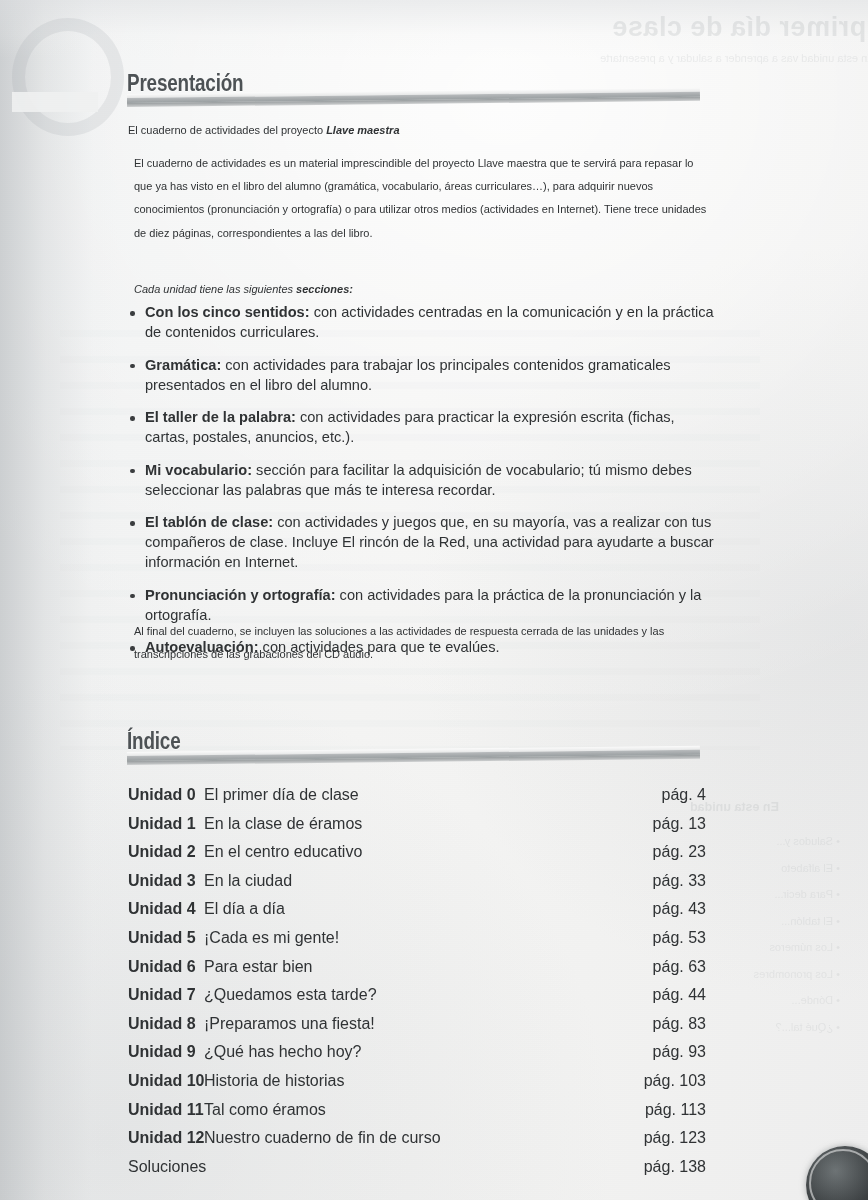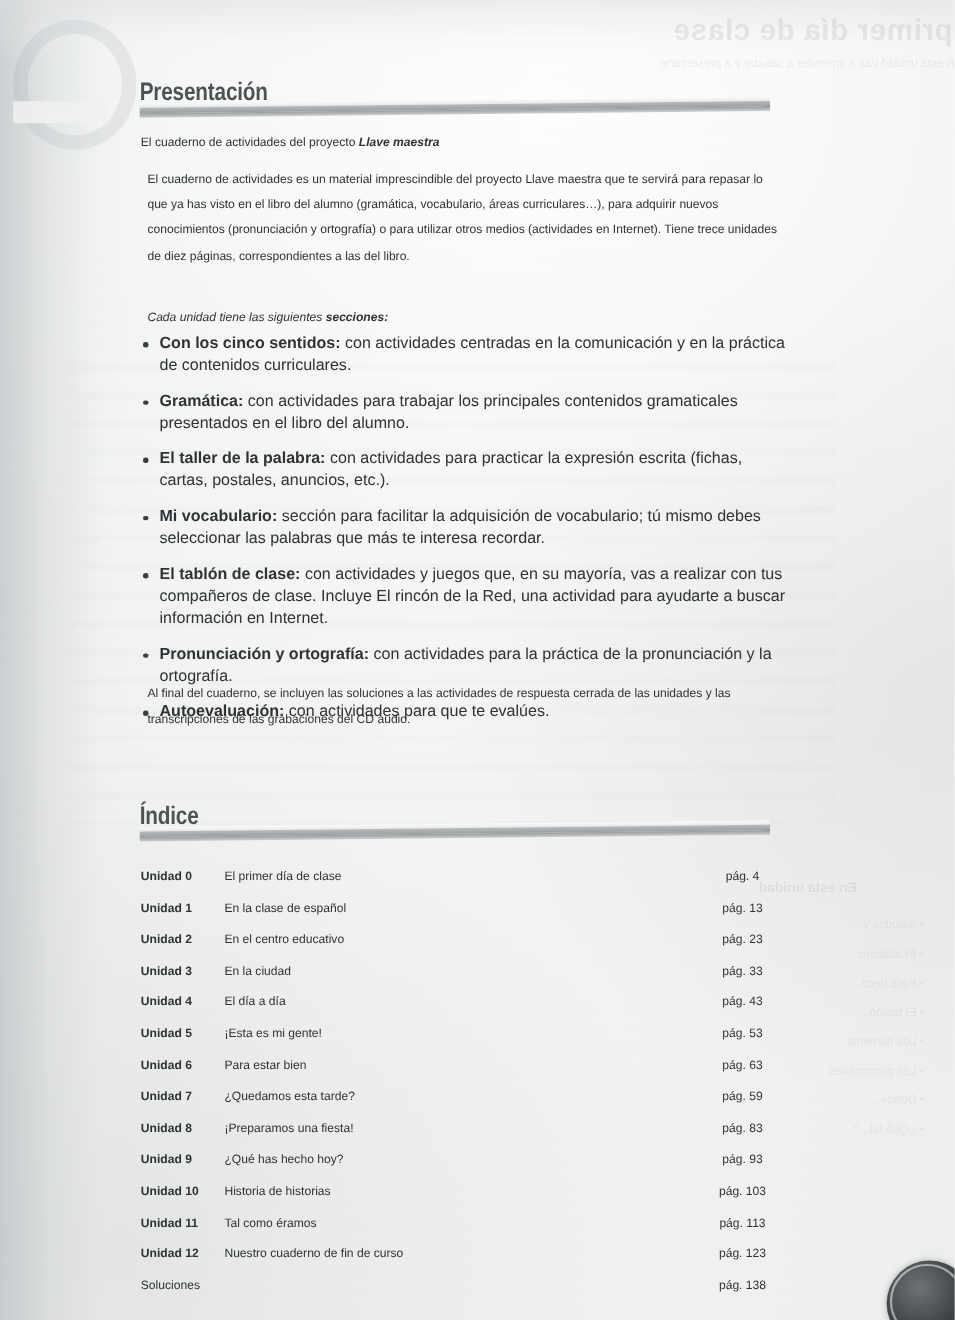--- a/index.html
+++ b/index.html
@@ -232,21 +232,21 @@
   #toc {
     position: absolute;
     left: 128px;
     top: 786px;
     width: 578px;
   }
   .toc-row {
     display: flex;
     align-items: baseline;
     height: 28.6px;
-    font-size: 11px;
+    font-size: 16px;
     color: #2f3234;
     white-space: nowrap;
   }
   .toc-unit {
     font-weight: bold;
     width: 76px;
     flex: 0 0 76px;
   }
   .toc-unit.wide { width: 76px; }
   .toc-title {
@@ -263,21 +263,21 @@
     position: relative;
     top: -3px;
     background-image: radial-gradient(circle, #55595b 0.9px, rgba(0,0,0,0) 1.1px);
     background-size: 5.1px 14px;
     background-position: 0 9px;
     background-repeat: repeat-x;
   }
   .toc-page {
     flex: 0 0 auto;
     padding-left: 8px;
-    text-align: center;
+    text-align: right;
     min-width: 62px;
     color: #2f3234;
   }
 
   
   #corner-badge {
     position: absolute;
     right: -16px;
     bottom: -24px;
     width: 78px; height: 78px;
@@ -375,21 +375,21 @@
 
     <div id="toc">
       <div class="toc-row">
         <span class="toc-unit">Unidad 0</span>
         <span class="toc-title">El primer día de clase</span>
         <span class="toc-dots"></span>
         <span class="toc-page">pág. 4</span>
       </div>
       <div class="toc-row">
         <span class="toc-unit">Unidad 1</span>
-        <span class="toc-title">En la clase de español</span>
+        <span class="toc-title">En la clase de éramos</span>
         <span class="toc-dots"></span>
         <span class="toc-page">pág. 13</span>
       </div>
       <div class="toc-row">
         <span class="toc-unit">Unidad 2</span>
         <span class="toc-title">En el centro educativo</span>
         <span class="toc-dots"></span>
         <span class="toc-page">pág. 23</span>
       </div>
       <div class="toc-row">
@@ -399,35 +399,35 @@
         <span class="toc-page">pág. 33</span>
       </div>
       <div class="toc-row">
         <span class="toc-unit">Unidad 4</span>
         <span class="toc-title">El día a día</span>
         <span class="toc-dots"></span>
         <span class="toc-page">pág. 43</span>
       </div>
       <div class="toc-row">
         <span class="toc-unit">Unidad 5</span>
-        <span class="toc-title">¡Esta es mi gente!</span>
+        <span class="toc-title">¡Cada es mi gente!</span>
         <span class="toc-dots"></span>
         <span class="toc-page">pág. 53</span>
       </div>
       <div class="toc-row">
         <span class="toc-unit">Unidad 6</span>
         <span class="toc-title">Para estar bien</span>
         <span class="toc-dots"></span>
         <span class="toc-page">pág. 63</span>
       </div>
       <div class="toc-row">
         <span class="toc-unit">Unidad 7</span>
         <span class="toc-title">¿Quedamos esta tarde?</span>
         <span class="toc-dots"></span>
-        <span class="toc-page">pág. 59</span>
+        <span class="toc-page">pág. 44</span>
       </div>
       <div class="toc-row">
         <span class="toc-unit">Unidad 8</span>
         <span class="toc-title">¡Preparamos una fiesta!</span>
         <span class="toc-dots"></span>
         <span class="toc-page">pág. 83</span>
       </div>
       <div class="toc-row">
         <span class="toc-unit">Unidad 9</span>
         <span class="toc-title">¿Qué has hecho hoy?</span>

